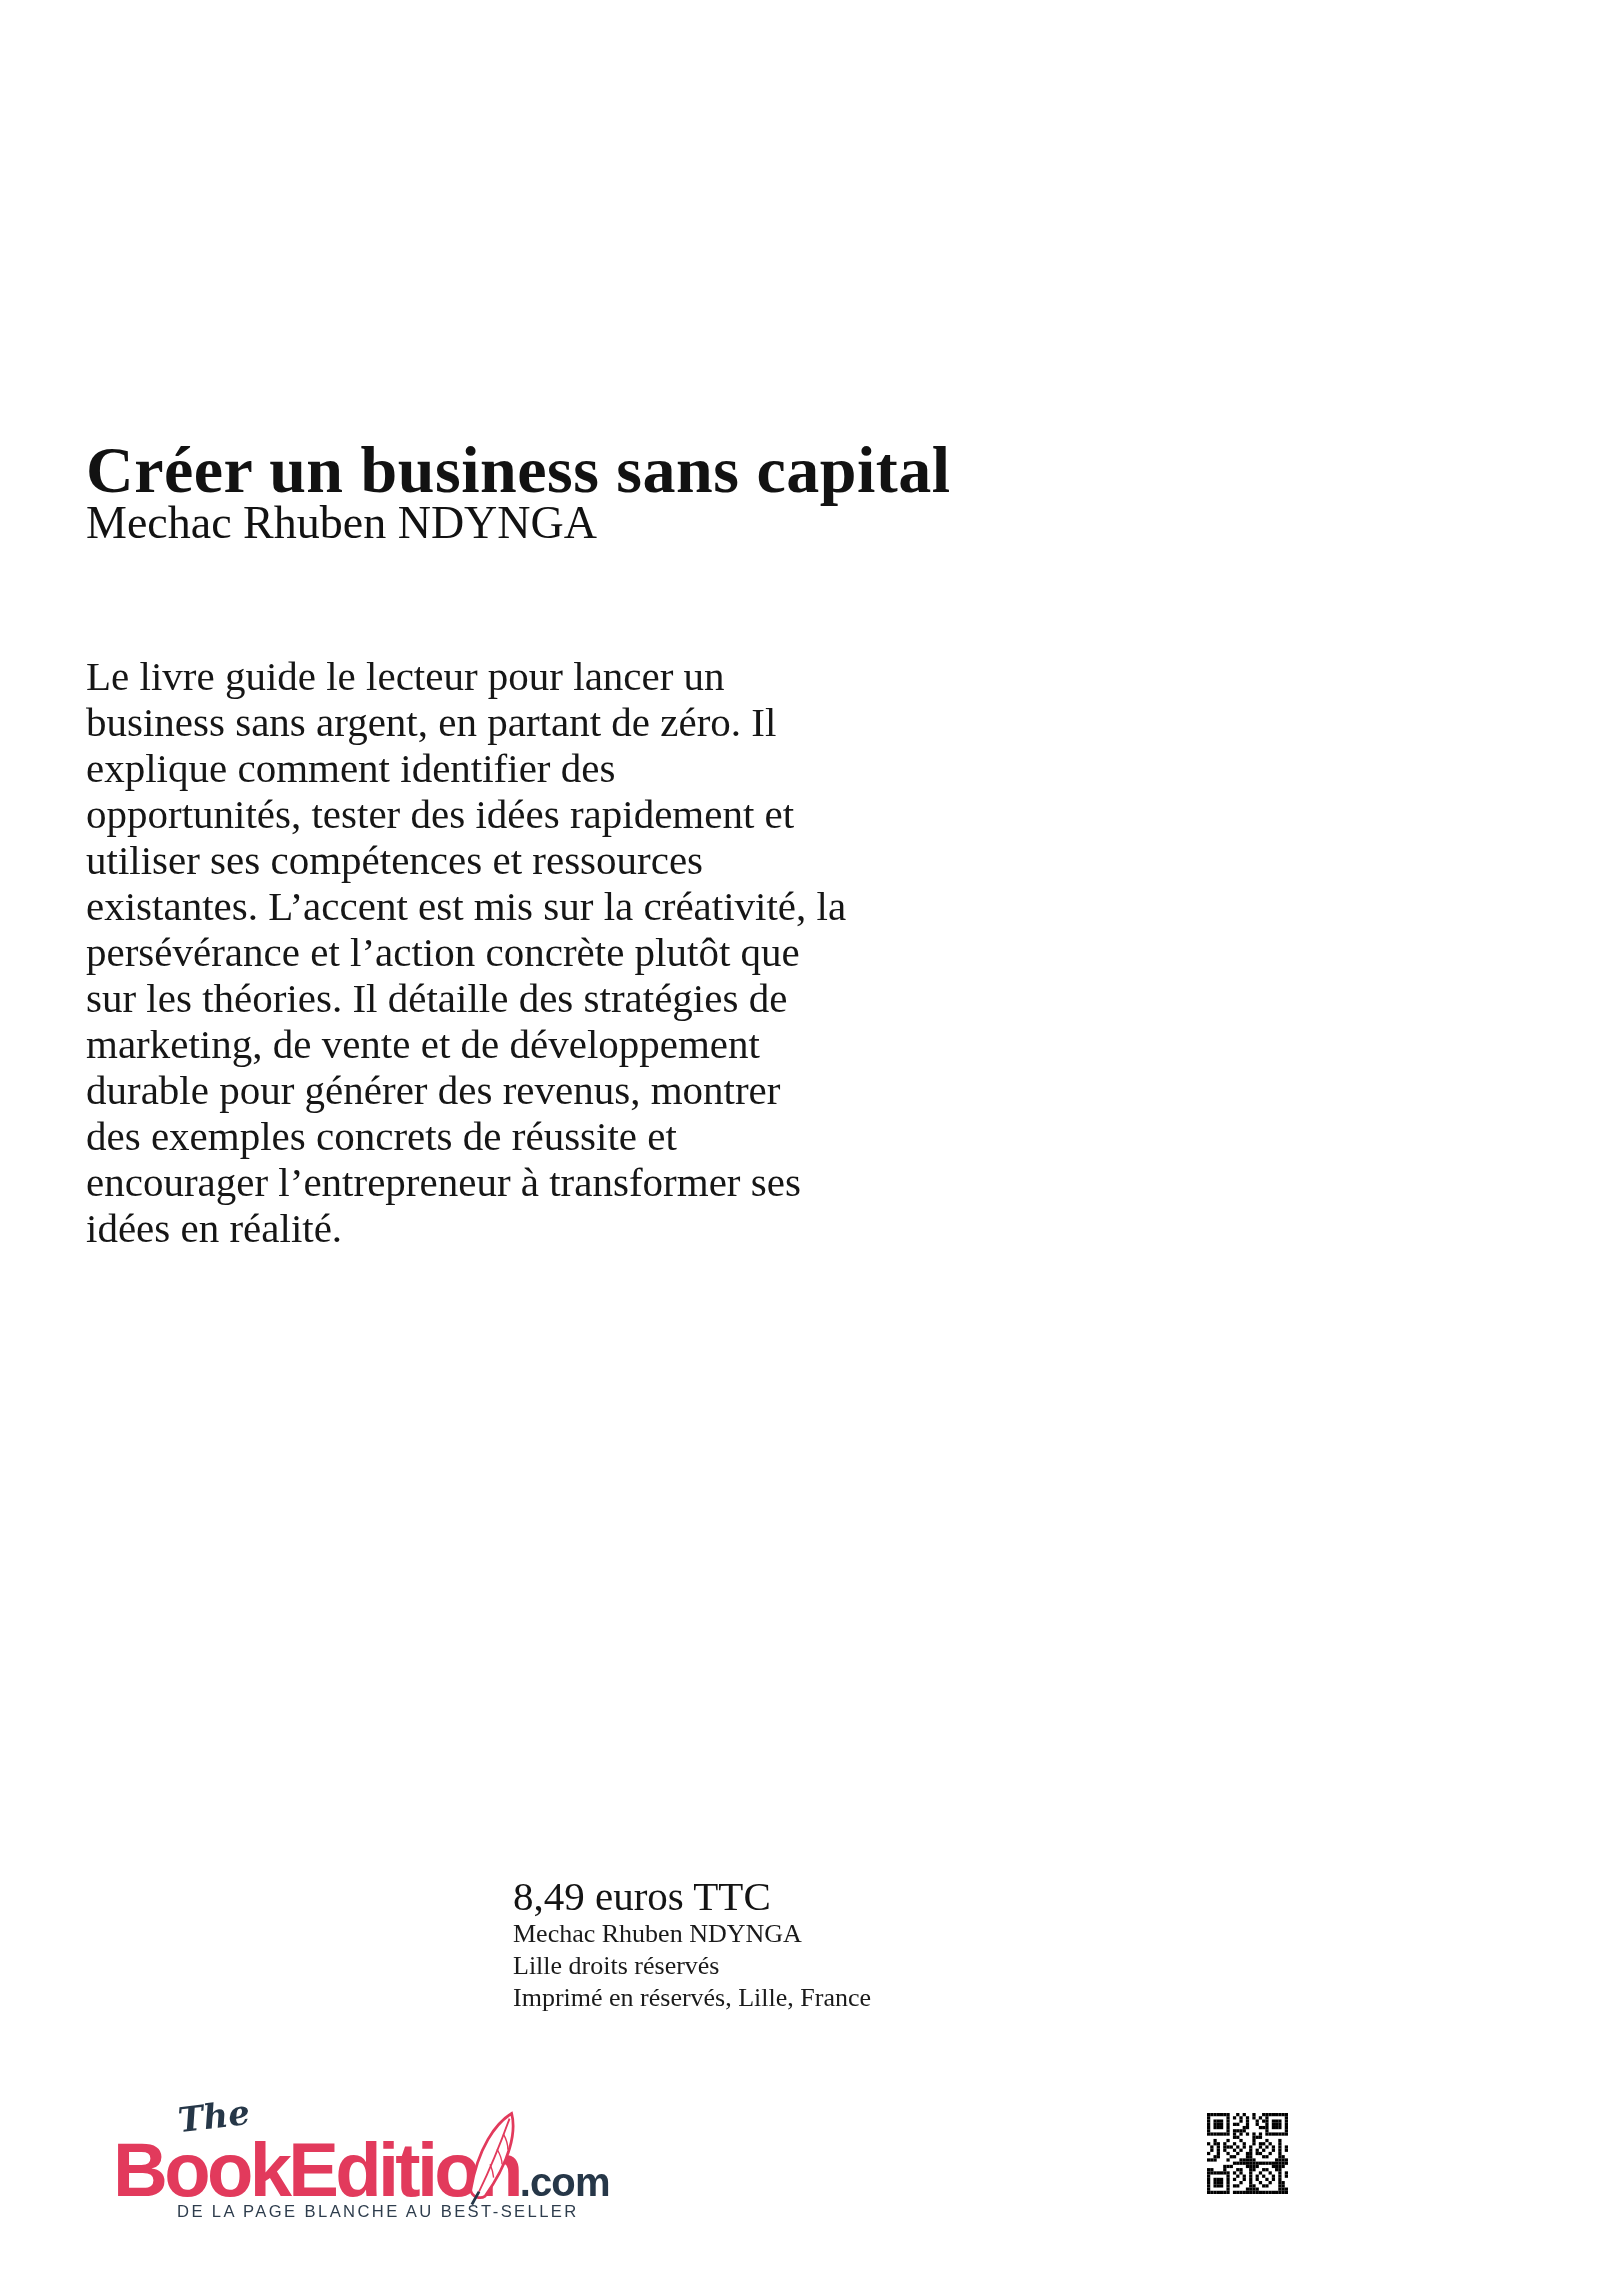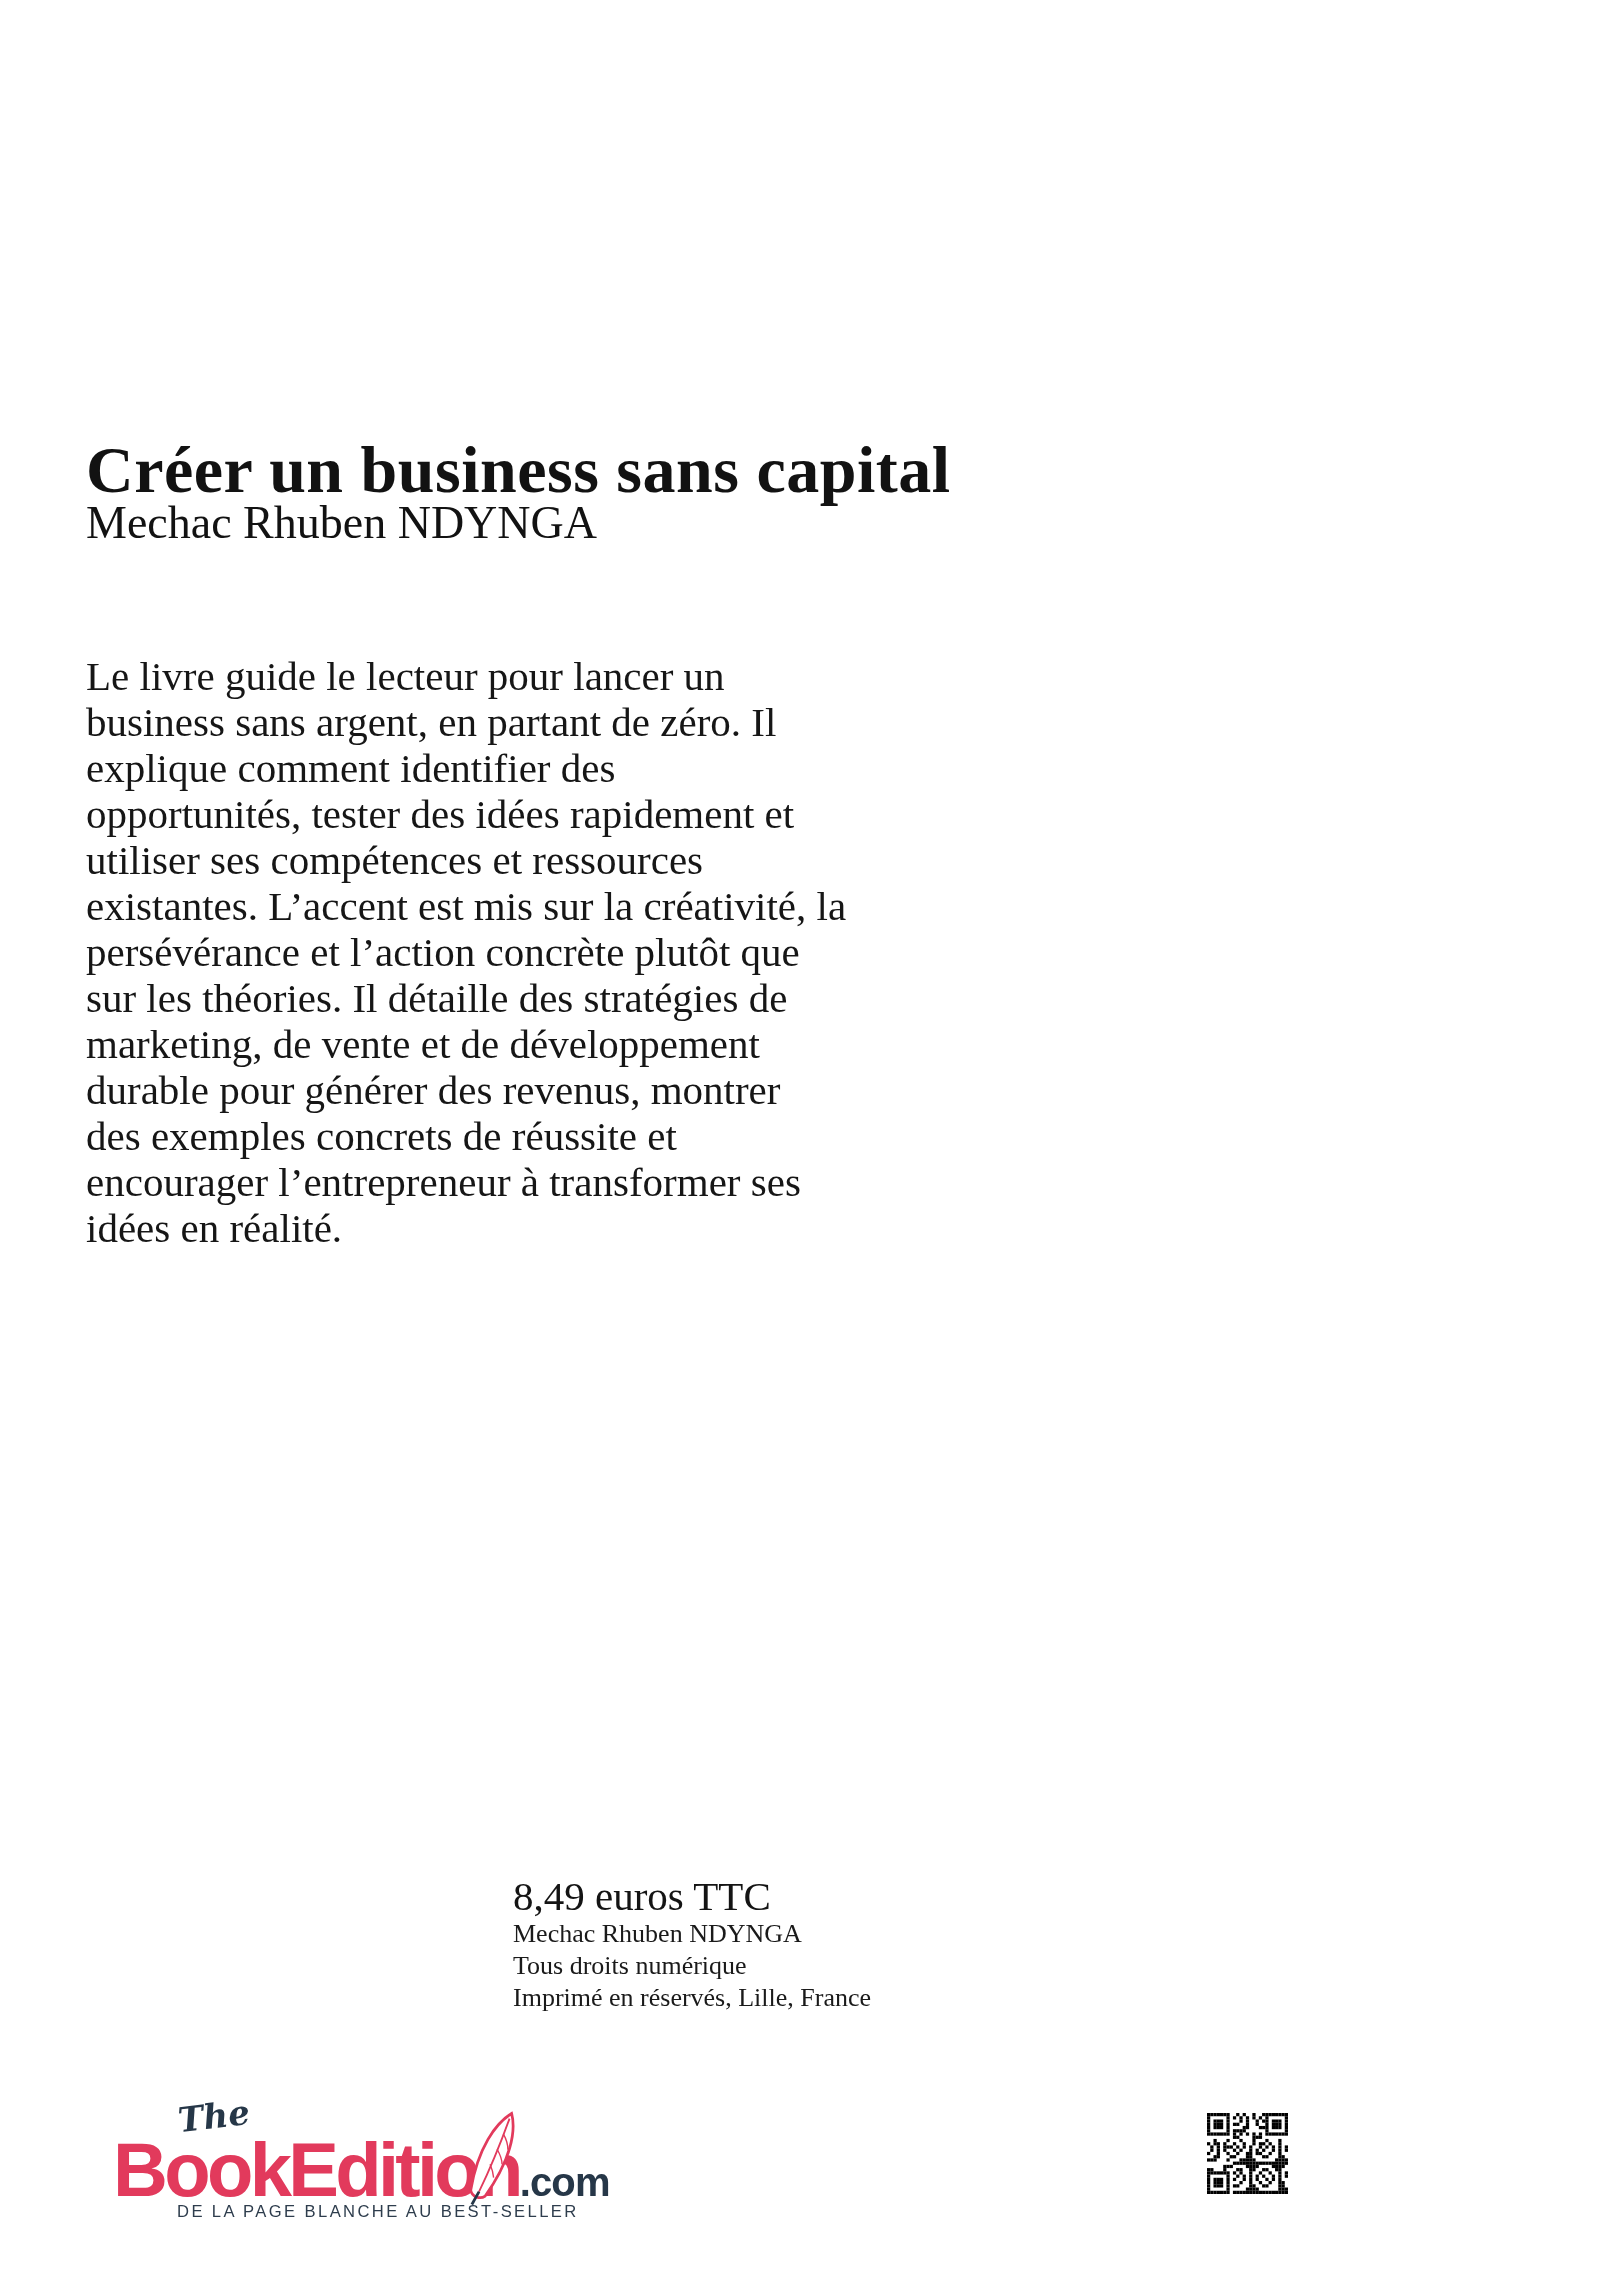--- a/index.html
+++ b/index.html
@@ -109,21 +109,21 @@
 sur les théories. Il détaille des stratégies de
 marketing, de vente et de développement
 durable pour générer des revenus, montrer
 des exemples concrets de réussite et
 encourager l’entrepreneur à transformer ses
 idées en réalité.</div>
 
 <div class="colophon">
   <div class="price">8,49 euros TTC</div>
   <div class="small">Mechac Rhuben NDYNGA</div>
-  <div class="small">Tous droits numérique</div>
+  <div class="small">Lille droits réservés</div>
   <div class="small">Imprimé en réservés, Lille, France</div>
 </div>
 
 <div class="brand-logo">
   <div class="logo-the">The</div>
   <div class="logo-main">
     <span class="logo-word">BookEdition</span><span class="logo-tld">.com</span>
     <svg class="feather-overlay" viewBox="0 0 52 112" xmlns="http://www.w3.org/2000/svg">
       <g transform="rotate(22 26 56)">
         <path d="M26 2 C38 18 44 50 33 96 C29 102 20 102 16 96 C6 50 14 18 26 2 Z" fill="#ffffff" stroke="#e23a5c" stroke-width="3"></path>

